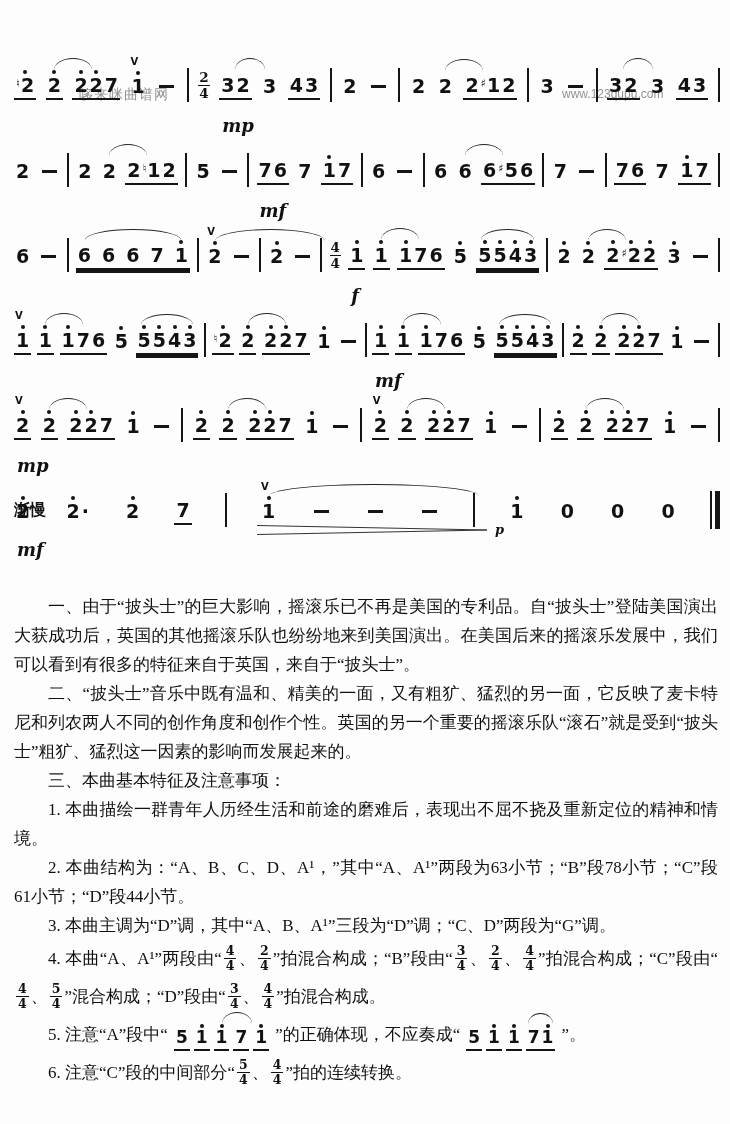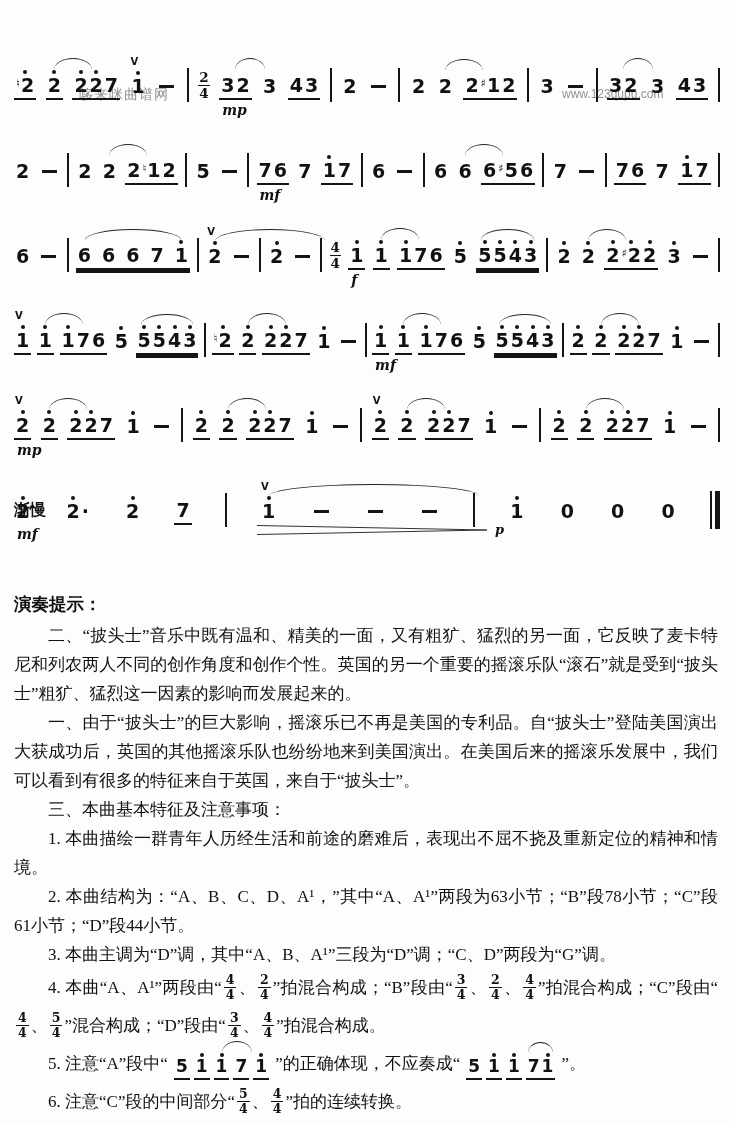--- a/index.html
+++ b/index.html
@@ -38,22 +38,22 @@
   .ts{display:inline-flex;flex-direction:column;align-items:center;
       font-family:"DejaVu Serif",serif;font-weight:bold;font-size:13.5px;
       line-height:1.1;margin-top:2px;}
   .ts .fn{border-bottom:1.5px solid #111;padding:0 1px;}
   .slur{position:absolute;top:-9px;left:8%;width:84%;height:10px;
         border-top:1.6px solid #222;border-radius:50% 50% 0 0 / 100% 100% 0 0;}
   .tie{position:absolute;top:-10px;left:50%;height:11px;
        border-top:1.6px solid #222;border-radius:50% 50% 0 0 / 100% 100% 0 0;}
   .breath{position:absolute;top:-13px;left:1px;font-style:normal;
           font-family:"DejaVu Sans",sans-serif;font-size:10px;font-weight:bold;}
-  .dyn{position:absolute;top:100%;margin-top:2px;left:3px;white-space:nowrap;
-       font-family:"DejaVu Serif",serif;font-style:italic;font-weight:bold;font-size:14px;text-align:center;}
+  .dyn{position:absolute;top:100%;margin-top:15px;left:3px;white-space:nowrap;
+       font-family:"DejaVu Serif",serif;font-style:italic;font-weight:bold;font-size:18px;text-align:center;}
   .tempo-label{position:absolute;top:-25px;left:2px;font-weight:bold;font-size:16px;margin-top:44px;}
   .hp{position:absolute;height:0;border-top:1.5px solid #333;}
   .hp-label{position:absolute;font-family:"DejaVu Serif",serif;font-style:italic;
             font-weight:bold;font-size:13px;}
 
   
   .notes-sec{position:absolute;left:14px;right:12px;top:592px;}
   .notes-heading{margin:0 0 5px;font-size:17.5px;font-weight:bold;}
   .para{margin:0;font-size:17px;line-height:29px;text-indent:2em;text-align:justify;}
   .para.rich{line-height:38px;}
@@ -1103,24 +1103,23 @@
           <i class="thin"></i>
           <i class="thick"></i>
         </span>
         <i class="hp" style="left: 245px; width: 230px; top: 44px; transform-origin: left center; transform: rotate(1.1deg);"></i>
         <i class="hp" style="left: 245px; width: 230px; top: 53px; transform-origin: left center; transform: rotate(-1.1deg);"></i>
         <span class="hp-label" style="left: 483px; top: 41px;">p</span>
       </div>
     </div>
 
   <div class="notes-sec">
-    <h3 class="notes-heading">演奏提示：</h3>
     <div>
+        <p class="para">一、由于“披头士”的巨大影响，摇滚乐已不再是美国的专利品。自“披头士”登陆美国演出大获成功后，英国的其他摇滚乐队也纷纷地来到美国演出。在美国后来的摇滚乐发展中，我们可以看到有很多的特征来自于英国，来自于“披头士”。</p>
         <p class="para">二、“披头士”音乐中既有温和、精美的一面，又有粗犷、猛烈的另一面，它反映了麦卡特尼和列农两人不同的创作角度和创作个性。英国的另一个重要的摇滚乐队“滚石”就是受到“披头士”粗犷、猛烈这一因素的影响而发展起来的。</p>
-        <p class="para">一、由于“披头士”的巨大影响，摇滚乐已不再是美国的专利品。自“披头士”登陆美国演出大获成功后，英国的其他摇滚乐队也纷纷地来到美国演出。在美国后来的摇滚乐发展中，我们可以看到有很多的特征来自于英国，来自于“披头士”。</p>
         <p class="para">三、本曲基本特征及注意事项：</p>
         <p class="para">1. 本曲描绘一群青年人历经生活和前途的磨难后，表现出不屈不挠及重新定位的精神和情境。</p>
         <p class="para">2. 本曲结构为：“A、B、C、D、A¹，”其中“A、A¹”两段为63小节；“B”段78小节；“C”段61小节；“D”段44小节。</p>
         <p class="para">3. 本曲主调为“D”调，其中“A、B、A¹”三段为“D”调；“C、D”两段为“G”调。</p>
         <p class="para rich">4. 本曲“A、A¹”两段由“<span class="frac">
             <span class="fn">4</span>
             <span class="fd">4</span>
           </span>、<span class="frac">
             <span class="fn">2</span>
             <span class="fd">4</span>

